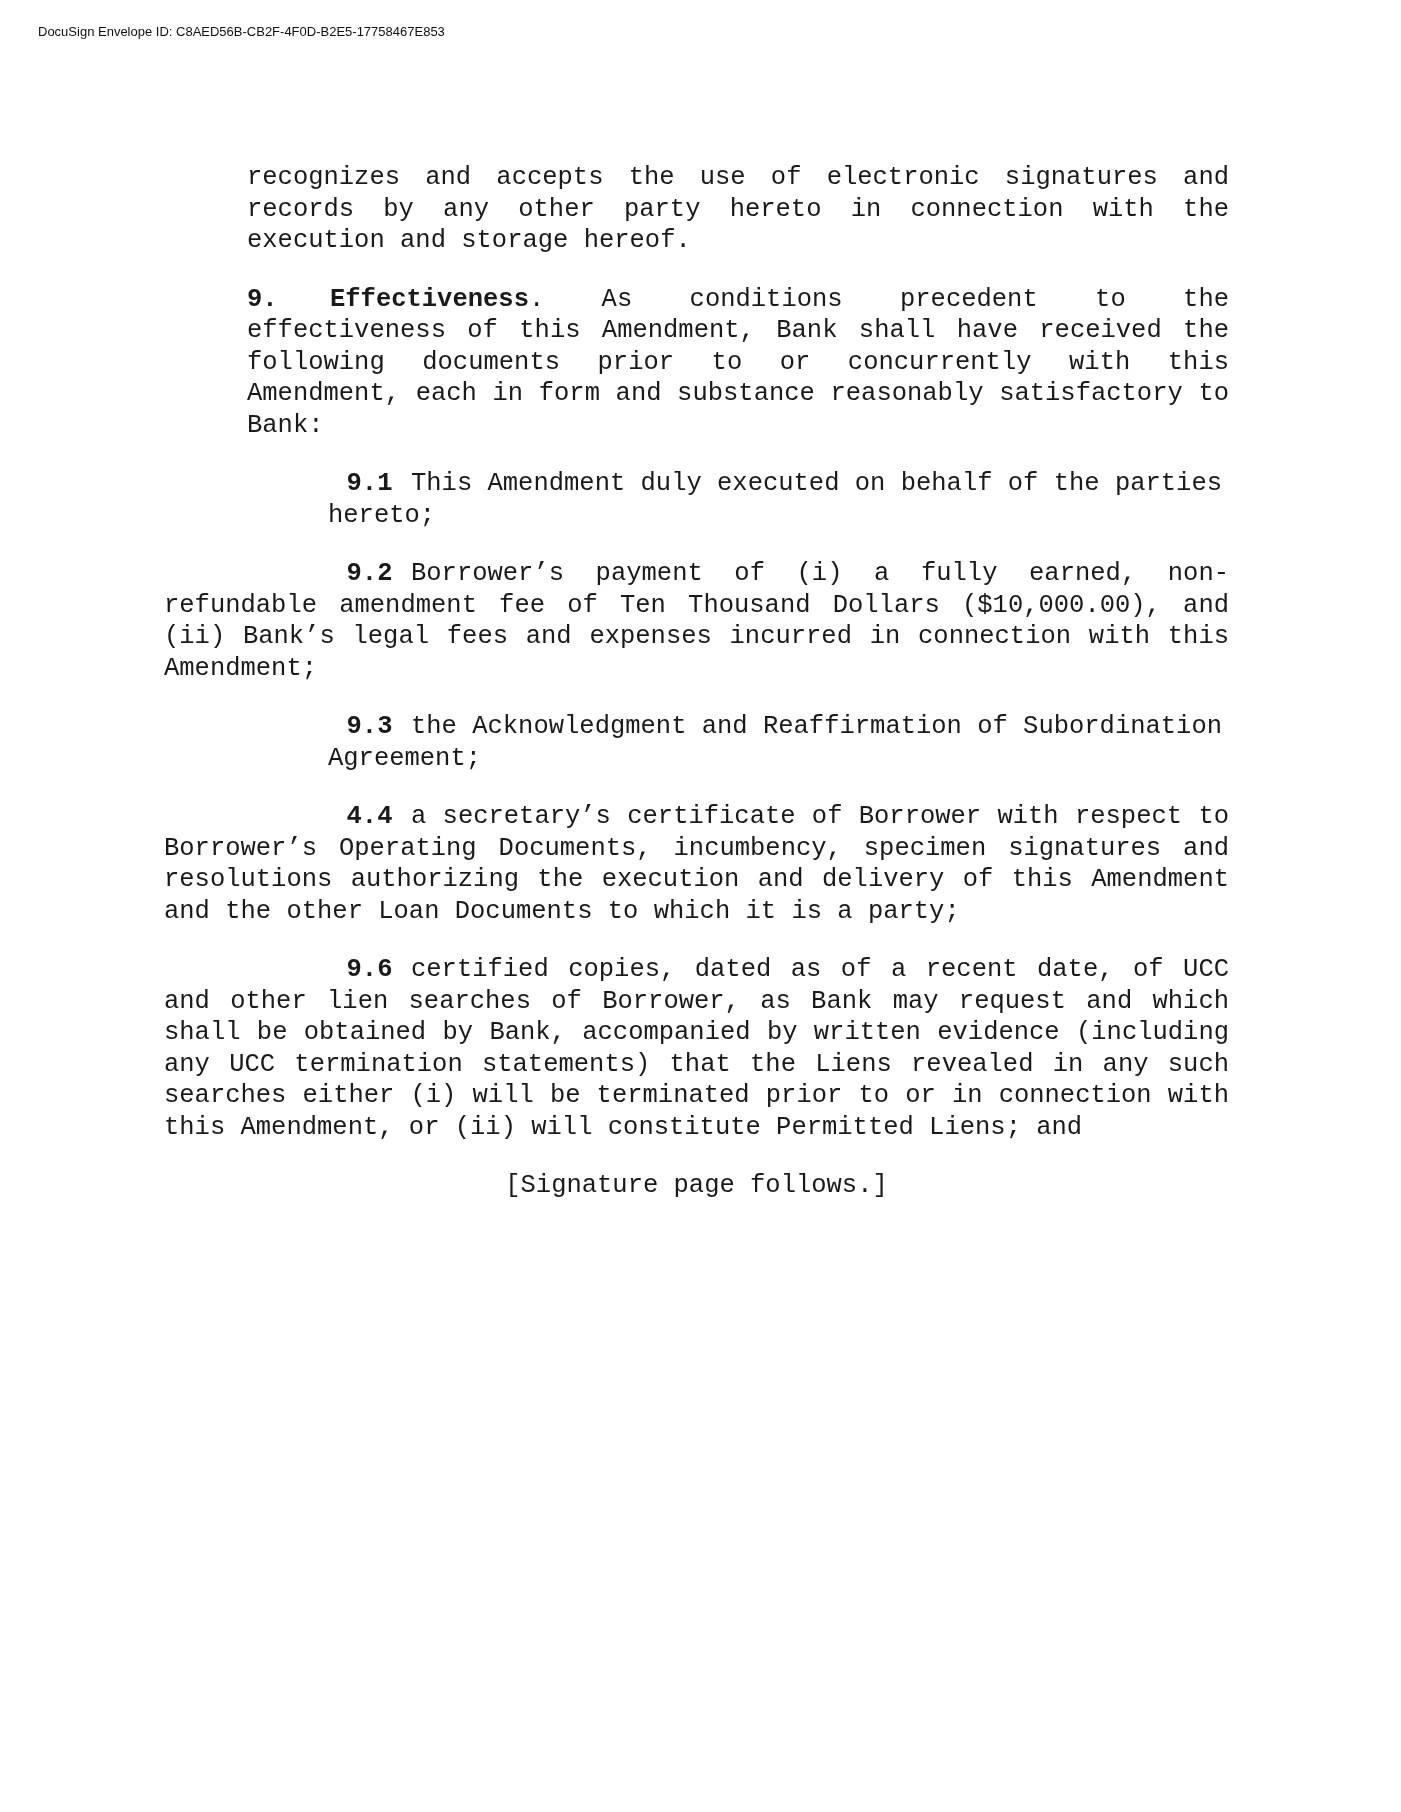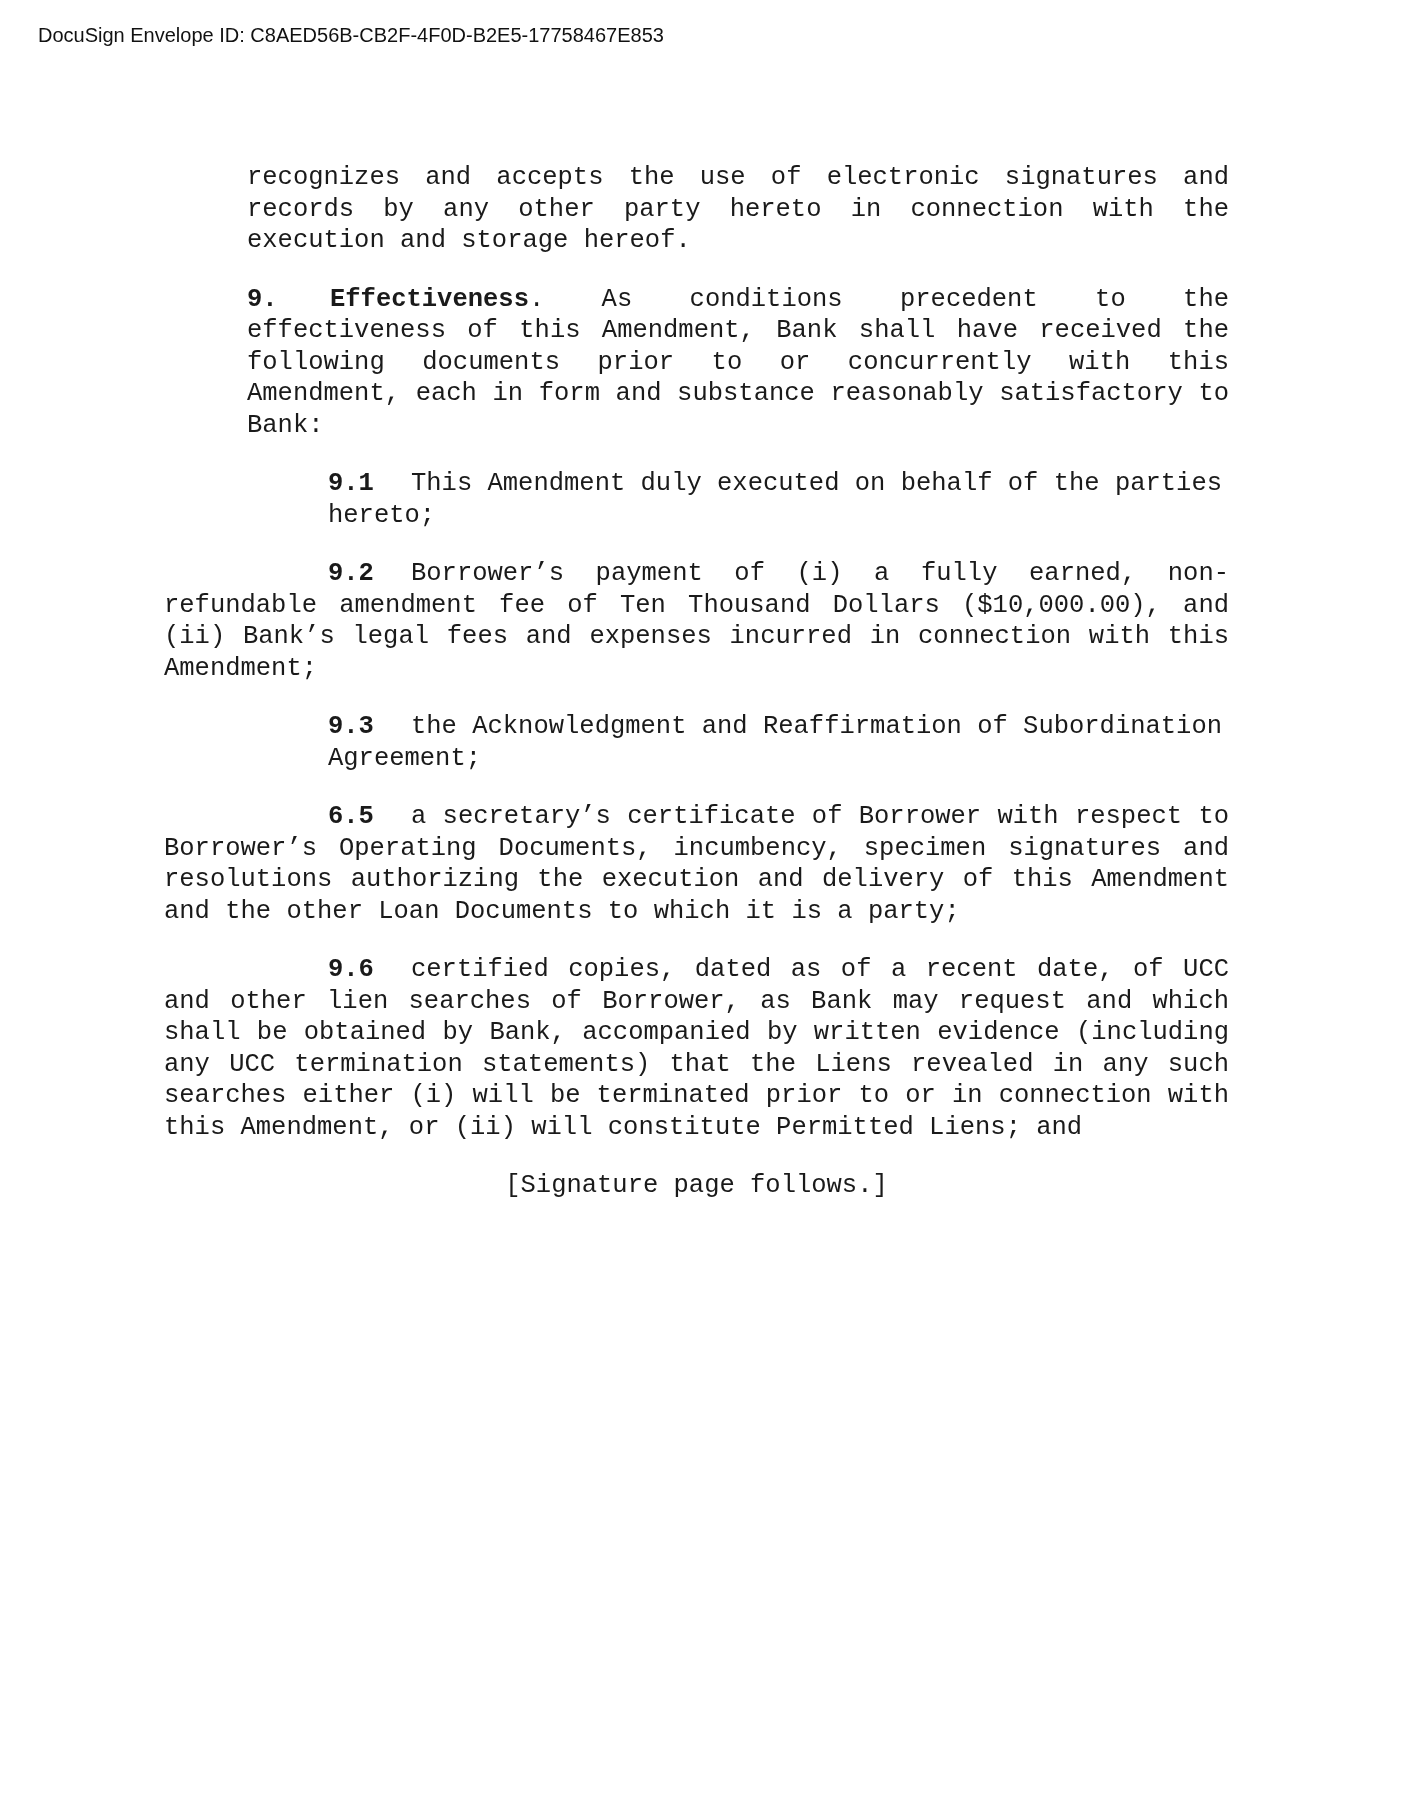--- a/index.html
+++ b/index.html
@@ -1,50 +1,50 @@
 <!DOCTYPE html>
 <html><head>
   <meta charset="utf-8">
   <style>
     html, body { margin: 0; padding: 0; background: #ffffff; }
     body { width: 1401px; height: 1812px; position: relative; overflow: hidden; }
     .envelope {
       position: absolute; left: 38px; top: 24px;
-      font-family: "Liberation Sans", sans-serif; font-size: 20px; color: #111;
+      font-family: "Liberation Sans", sans-serif; font-size: 13px; color: #111;
     }
     .doc {
       position: absolute; left: 164px; top: 162px; width: 1065px;
       font-family: Liberation Mono, monospace; font-size: 25.5px; line-height: 31.5px;
       color: #1a1a1a;
     }
     .p { margin: 0 0 27px 0; text-align: justify; }
     .p.indent-block { padding-left: 83px; }
     .p.sub { text-indent: 164px; margin-top: 24px; }
     .p.sub-single { padding-left: 164px; text-align: left; }
-    .num { font-weight: bold; display: inline-block; width: 83px; text-indent: 0; }
+    .num { font-weight: bold; display: inline-block; width: 83px; text-indent: 0; text-align: center; }
     .num9 { font-weight: bold; display: inline-block; width: 83px; }
     .heading { font-weight: bold; margin-top: 16px; }
     .center { text-align: center; margin-top: 16px; }
   </style>
 </head>
 <body>
 
 <div class="envelope">DocuSign Envelope ID: C8AED56B-CB2F-4F0D-B2E5-17758467E853</div>
 
 <div class="doc">
   <p class="p indent-block">recognizes and accepts the use of electronic signatures and records by any other party hereto in connection with the execution and storage hereof.</p>
 
   <p class="p indent-block"><span class="num9">9.</span><span class="heading">Effectiveness</span><span>.  As conditions precedent to the effectiveness of this Amendment, Bank shall have received the following documents prior to or concurrently with this Amendment, each in form and substance reasonably satisfactory to Bank:</span></p>
 
   <p class="p sub-single"><span class="num">9.1</span><span>This Amendment duly executed on behalf of the parties hereto;</span></p>
 
   <p class="p sub"><span class="num">9.2</span><span>Borrower’s payment of (i) a fully earned, non-refundable amendment fee of Ten Thousand Dollars ($10,000.00), and (ii) Bank’s legal fees and expenses incurred in connection with this Amendment;</span></p>
 
   <p class="p sub-single"><span class="num">9.3</span><span>the Acknowledgment and Reaffirmation of Subordination Agreement;</span></p>
 
-  <p class="p sub"><span class="num">6.5</span><span>a secretary’s certificate of Borrower with respect to Borrower’s Operating Documents, incumbency, specimen signatures and resolutions authorizing the execution and delivery of this Amendment and the other Loan Documents to which it is a party;</span></p>
+  <p class="p sub"><span class="num">4.4</span><span>a secretary’s certificate of Borrower with respect to Borrower’s Operating Documents, incumbency, specimen signatures and resolutions authorizing the execution and delivery of this Amendment and the other Loan Documents to which it is a party;</span></p>
 
 
   <p class="p sub"><span class="num">9.6</span><span>certified copies, dated as of a recent date, of UCC and other lien searches of Borrower, as Bank may request and which shall be obtained by Bank, accompanied by written evidence (including any UCC termination statements) that the Liens revealed in any such searches either (i) will be terminated prior to or in connection with this Amendment, or (ii) will constitute Permitted Liens; and</span></p>
 
 
   <p class="p center">[Signature page follows.]</p>
 </div>
 
 </body></html>

